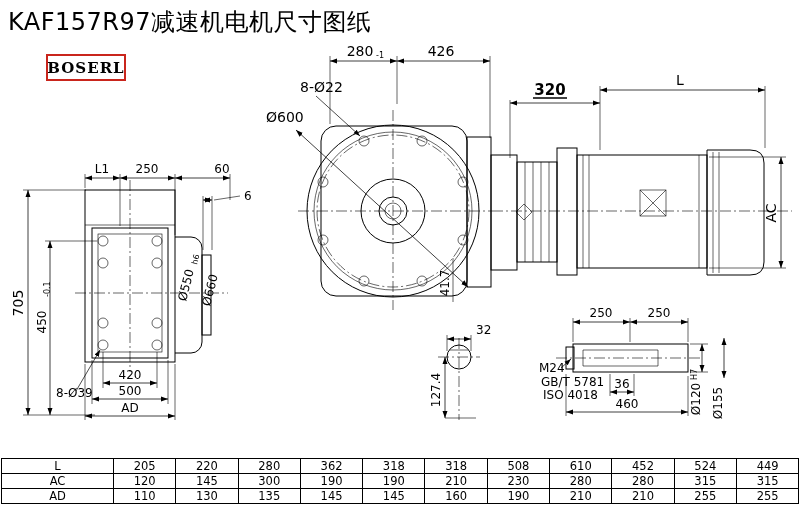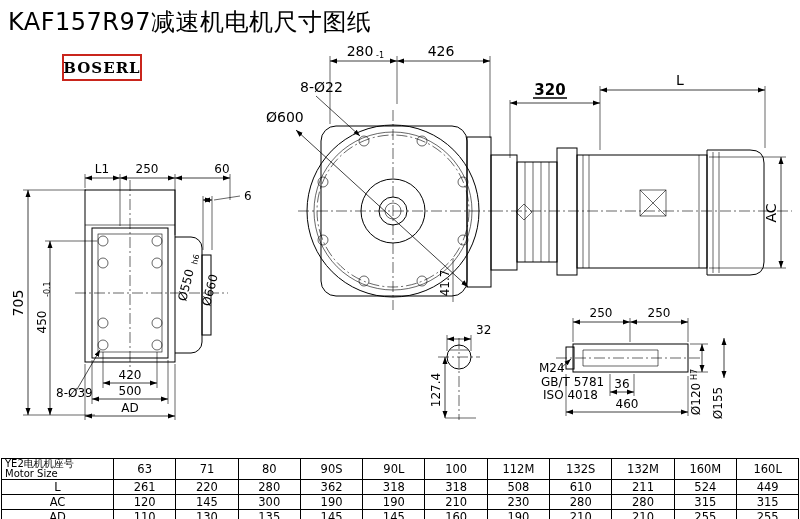--- a/index.html
+++ b/index.html
@@ -1,19 +1,19 @@
 <!DOCTYPE html>
 <html><head>
 <meta charset="utf-8">
 <style>
   *{margin:0;padding:0;box-sizing:border-box}
   html,body{width:800px;height:519px;overflow:hidden;background:#fff;position:relative;
     font-family:"DejaVu Sans","Liberation Sans",sans-serif;color:#000}
   .title{position:absolute;left:8px;top:6px;font-size:24px;font-weight:normal;letter-spacing:.5px;white-space:nowrap}
-  .logo{position:absolute;left:62px;top:54px;width:80px;height:27px;border:2px solid #c9251c;
+  .logo{position:absolute;left:46px;top:54px;width:80px;height:27px;border:2px solid #c9251c;
     display:flex;align-items:center;justify-content:center;
     font-family:"DejaVu Serif","Liberation Serif",serif;font-weight:bold;font-size:15px;letter-spacing:1px}
   svg.drawing{position:absolute;left:0;top:0}
   svg .ln{fill:none;stroke:#000;stroke-width:1}
   svg .thin{fill:none;stroke:#000;stroke-width:.6}
   svg .cl{fill:none;stroke:#000;stroke-width:.6;stroke-dasharray:11 3 2 3}
   svg .ext{stroke:#000;stroke-width:.6}
   svg .dim{stroke:#000;stroke-width:.75;marker-start:url(#ah);marker-end:url(#ah)}
   svg .ldr{fill:none;stroke:#000;stroke-width:.7;marker-end:url(#ah)}
   svg text{fill:#000;font-family:"DejaVu Sans","Liberation Sans",sans-serif;font-size:12px}
@@ -253,48 +253,31 @@
       <col class="cn">
       <col class="cn">
     <col class="cn">
       <col class="cn">
       <col class="cn">
       <col class="cn">
       <col class="cn">
       <col class="cn">
   </colgroup>
   <tbody>
-      <tr class="hdr">
-    <td>
-      <div class="hcell">YE2电机机座号</div>
-      <div class="hcell">Motor Size</div>
-    </td>
-    <td>63</td>
-    <td>71</td>
-    <td>80</td>
-    <td>90S</td>
-    <td>90L</td>
-    <td>100</td>
-    <td>112M</td>
-    <td>132S</td>
-    <td>132M</td>
-    <td>160M</td>
-    <td>160L</td>
-  </tr>
   <tr>
     <td>L</td>
-    <td>261</td>
+    <td>205</td>
     <td>220</td>
     <td>280</td>
     <td>362</td>
     <td>318</td>
     <td>318</td>
     <td>508</td>
     <td>610</td>
-    <td>211</td>
+    <td>452</td>
     <td>524</td>
     <td>449</td>
   </tr>
   <tr>
     <td>AC</td>
     <td>120</td>
     <td>145</td>
     <td>300</td>
     <td>190</td>
     <td>190</td>

